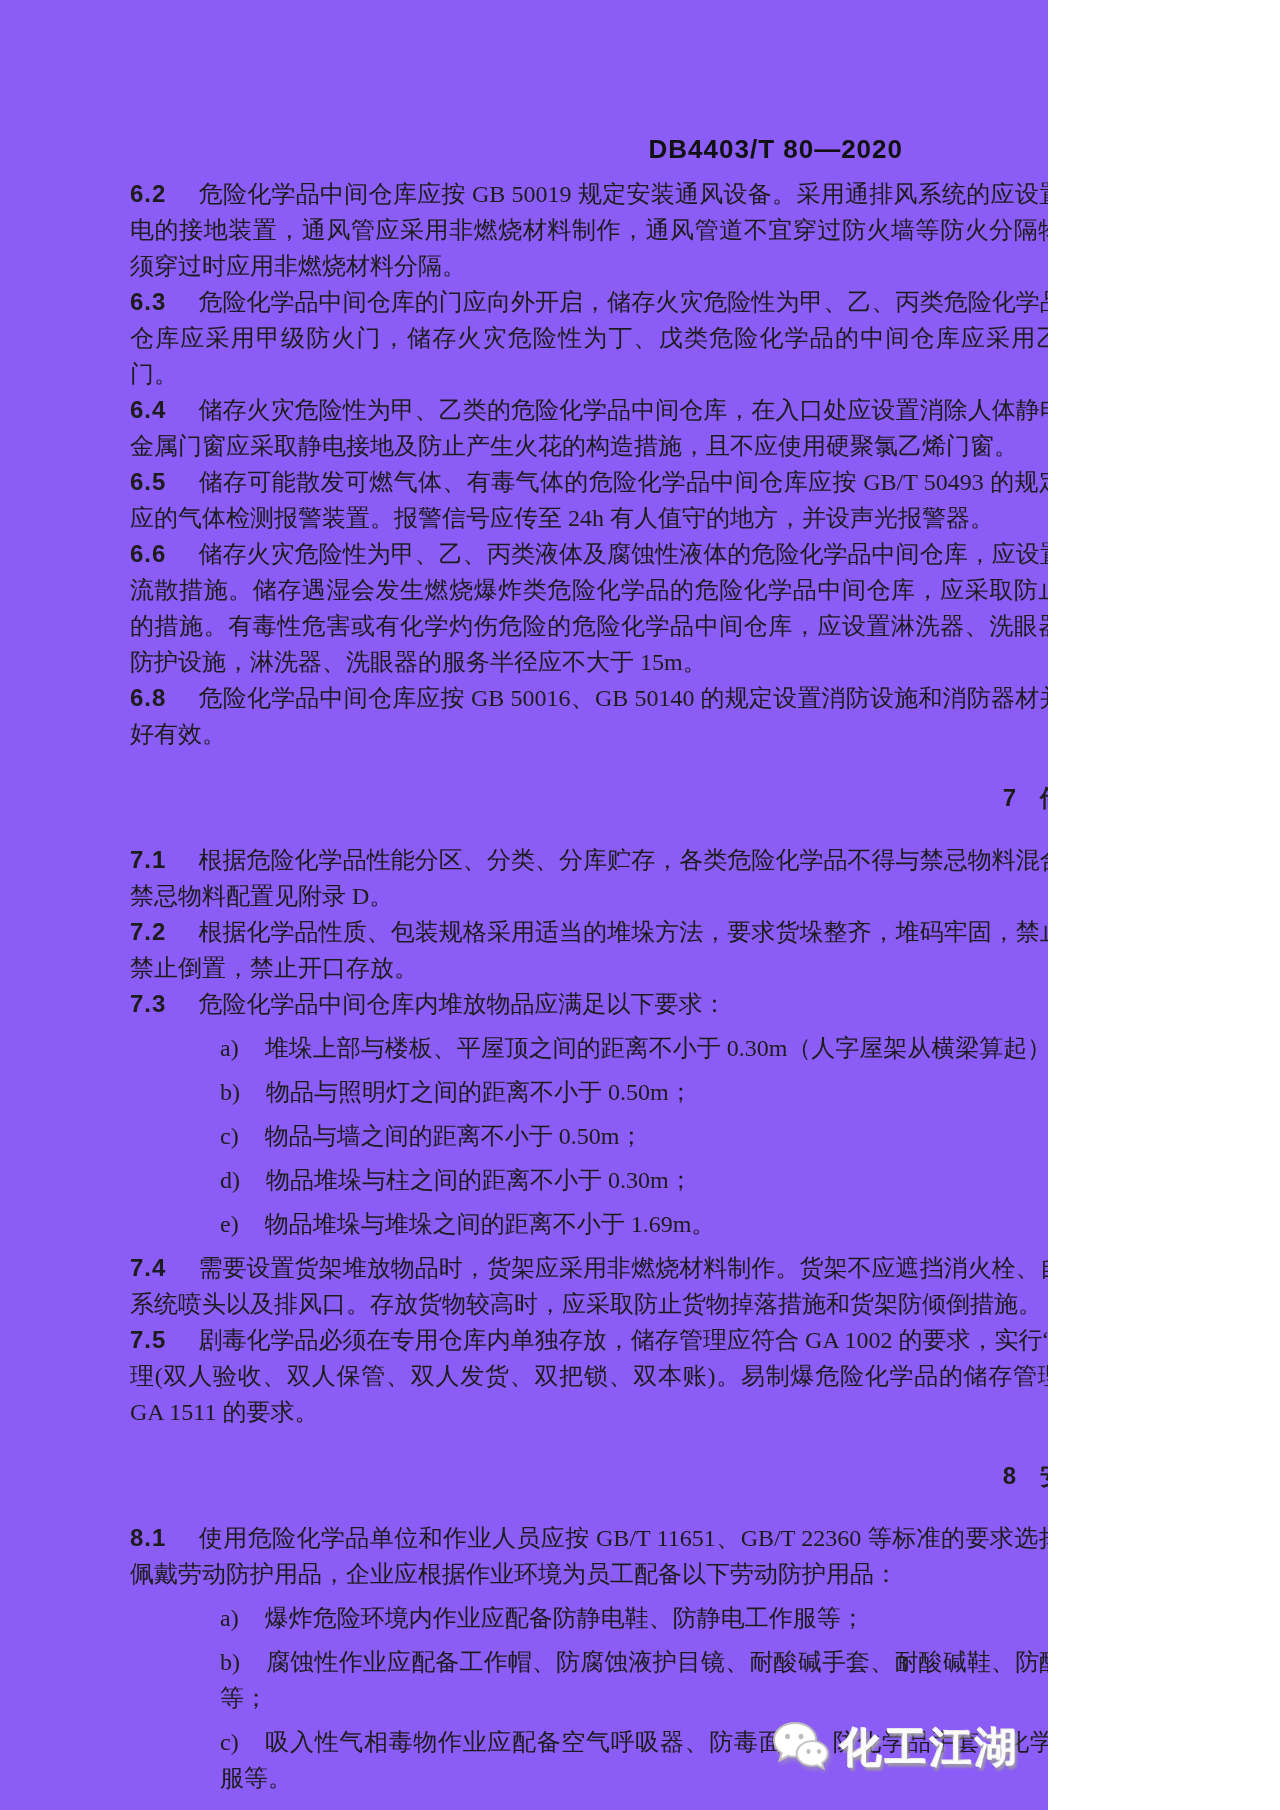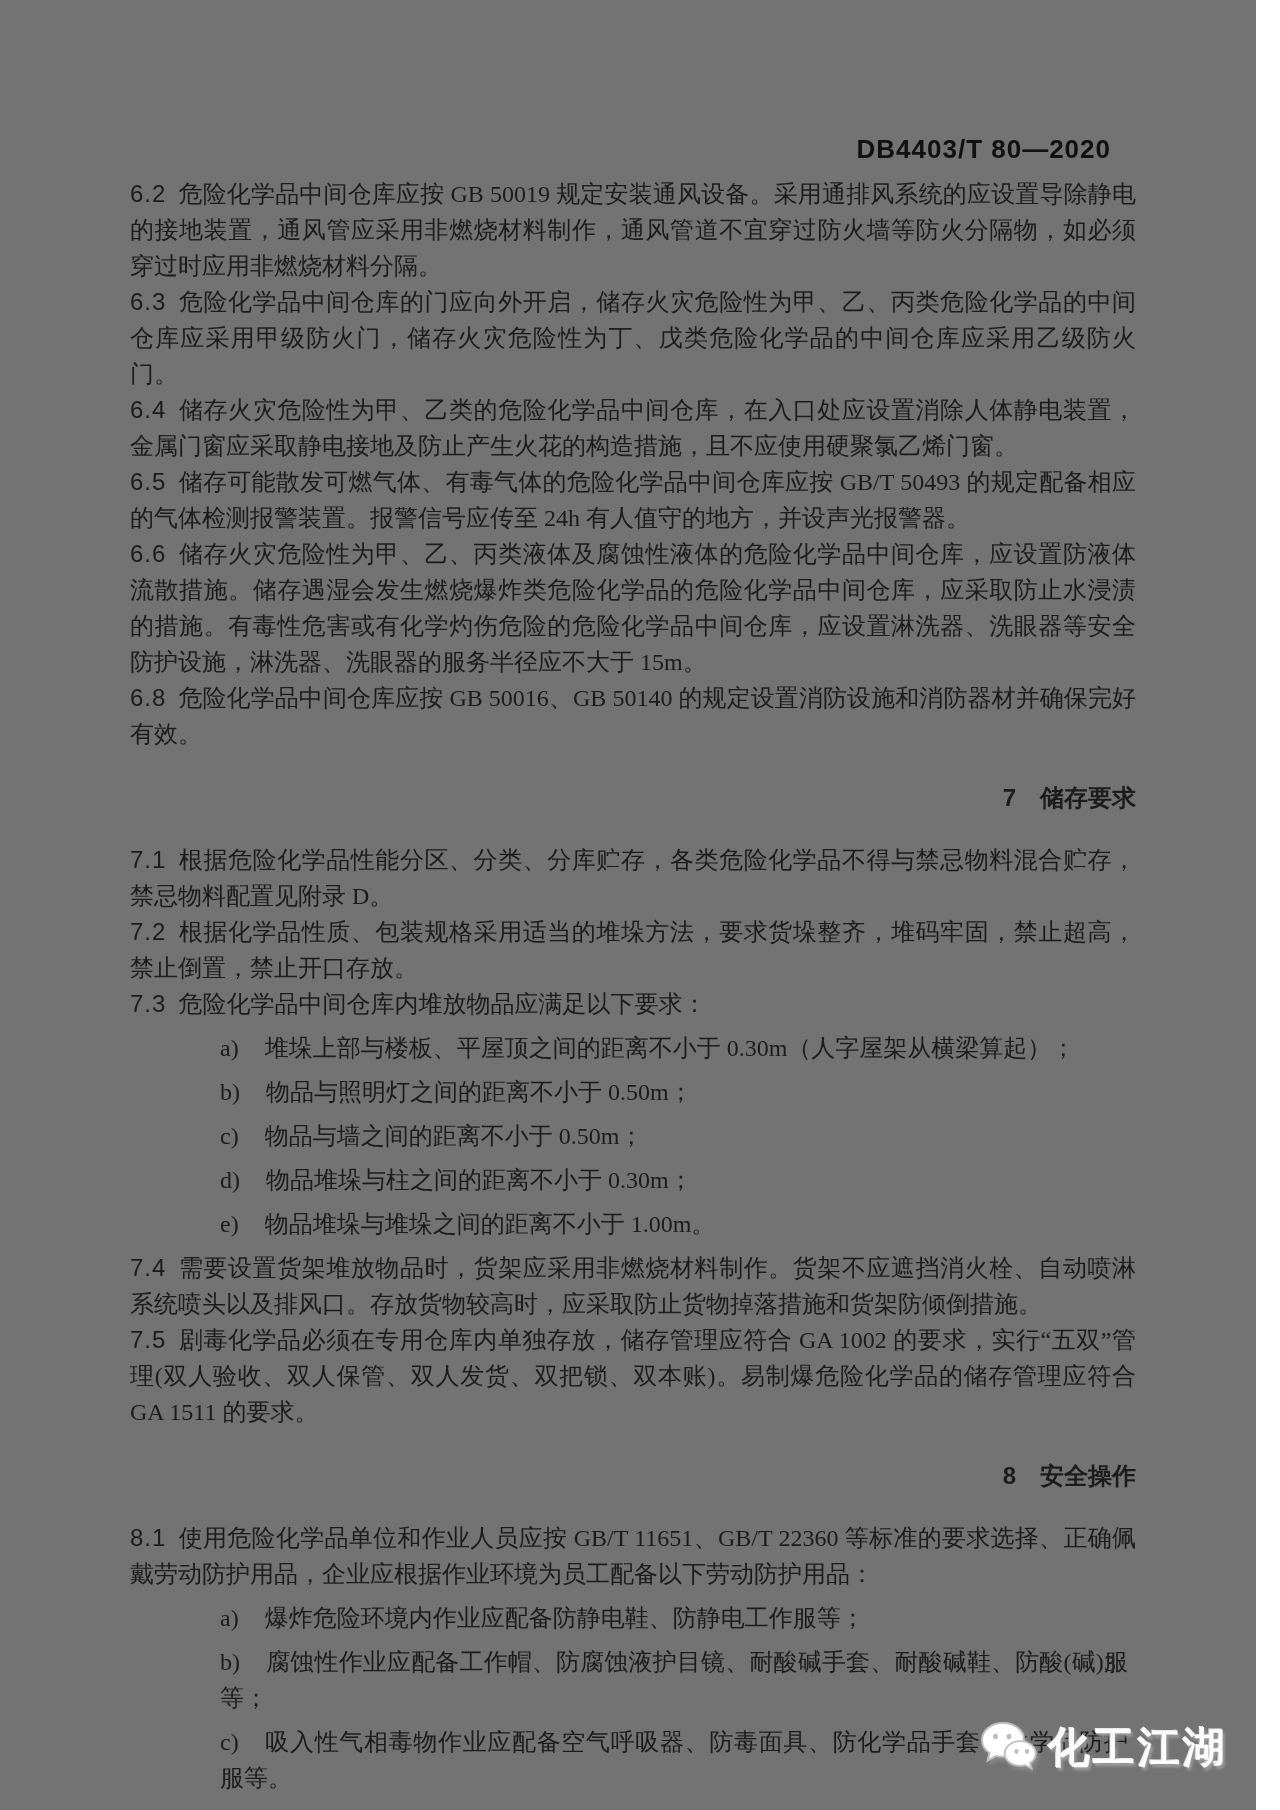--- a/index.html
+++ b/index.html
@@ -1,34 +1,34 @@
 <!DOCTYPE html>
 <html><head>
 <meta charset="utf-8">
 <style>
   html,body{margin:0;padding:0;background:#ffffff;}
   .page{
-    position:relative;width:1256px;height:1810px;overflow:hidden;
-    background:#737373;color:#1c1c1c;
+    position:relative;width:1048px;height:1810px;overflow:hidden;
+    background:#8b5cf6;color:#1c1c1c;
     font-family:"Liberation Serif","DejaVu Serif",serif;
   }
   .doc-number{
     position:absolute;top:134px;right:145px;
     font-family:"Liberation Sans","DejaVu Sans",sans-serif;
     font-weight:700;font-size:26px;letter-spacing:1px;color:#111;
   }
   .content{
     position:absolute;top:176px;left:130px;width:1006px;
     font-size:24px;line-height:36px;
     text-align:justify;text-justify:inter-ideograph;
   }
   .clause{margin:0;}
   .clause .num{
     font-family:"Liberation Sans","DejaVu Sans",sans-serif;
-    font-weight:400;letter-spacing:1px;margin-right:12px;white-space:nowrap;
+    font-weight:700;letter-spacing:1px;margin-right:32px;white-space:nowrap;
   }
   .sec-heading{
     font-family:"Liberation Sans","DejaVu Sans",sans-serif;
     font-weight:700;font-size:24px;line-height:36px;
     margin:28px 0 26px 0;text-align:right;
   }
   .sec-heading .num{margin-right:24px;}
   .list-item{margin:8px;padding-left:82px;}
   .list-item .marker{margin-right:26px;white-space:nowrap;}
   .page-number{
@@ -61,21 +61,21 @@
       <p class="clause"><span class="num">6.6</span><span>储存火灾危险性为甲、乙、丙类液体及腐蚀性液体的危险化学品中间仓库，应设置防液体流散措施。储存遇湿会发生燃烧爆炸类危险化学品的危险化学品中间仓库，应采取防止水浸渍的措施。有毒性危害或有化学灼伤危险的危险化学品中间仓库，应设置淋洗器、洗眼器等安全防护设施，淋洗器、洗眼器的服务半径应不大于 15m。</span></p>
       <p class="clause"><span class="num">6.8</span><span>危险化学品中间仓库应按 GB 50016、GB 50140 的规定设置消防设施和消防器材并确保完好有效。</span></p>
       <p class="sec-heading"><span class="num">7</span><span>储存要求</span></p>
       <p class="clause"><span class="num">7.1</span><span>根据危险化学品性能分区、分类、分库贮存，各类危险化学品不得与禁忌物料混合贮存，禁忌物料配置见附录 D。</span></p>
       <p class="clause"><span class="num">7.2</span><span>根据化学品性质、包装规格采用适当的堆垛方法，要求货垛整齐，堆码牢固，禁止超高，禁止倒置，禁止开口存放。</span></p>
       <p class="clause"><span class="num">7.3</span><span>危险化学品中间仓库内堆放物品应满足以下要求：</span></p>
       <p class="list-item"><span class="marker">a)</span><span>堆垛上部与楼板、平屋顶之间的距离不小于 0.30m（人字屋架从横梁算起）；</span></p>
       <p class="list-item"><span class="marker">b)</span><span>物品与照明灯之间的距离不小于 0.50m；</span></p>
       <p class="list-item"><span class="marker">c)</span><span>物品与墙之间的距离不小于 0.50m；</span></p>
       <p class="list-item"><span class="marker">d)</span><span>物品堆垛与柱之间的距离不小于 0.30m；</span></p>
-      <p class="list-item"><span class="marker">e)</span><span>物品堆垛与堆垛之间的距离不小于 1.00m。</span></p>
+      <p class="list-item"><span class="marker">e)</span><span>物品堆垛与堆垛之间的距离不小于 1.69m。</span></p>
       <p class="clause"><span class="num">7.4</span><span>需要设置货架堆放物品时，货架应采用非燃烧材料制作。货架不应遮挡消火栓、自动喷淋系统喷头以及排风口。存放货物较高时，应采取防止货物掉落措施和货架防倾倒措施。</span></p>
       <p class="clause"><span class="num">7.5</span><span>剧毒化学品必须在专用仓库内单独存放，储存管理应符合 GA 1002 的要求，实行“五双”管理(双人验收、双人保管、双人发货、双把锁、双本账)。易制爆危险化学品的储存管理应符合 GA 1511 的要求。</span></p>
       <p class="sec-heading"><span class="num">8</span><span>安全操作</span></p>
       <p class="clause"><span class="num">8.1</span><span>使用危险化学品单位和作业人员应按 GB/T 11651、GB/T 22360 等标准的要求选择、正确佩戴劳动防护用品，企业应根据作业环境为员工配备以下劳动防护用品：</span></p>
       <p class="list-item"><span class="marker">a)</span><span>爆炸危险环境内作业应配备防静电鞋、防静电工作服等；</span></p>
       <p class="list-item"><span class="marker">b)</span><span>腐蚀性作业应配备工作帽、防腐蚀液护目镜、耐酸碱手套、耐酸碱鞋、防酸(碱)服等；</span></p>
       <p class="list-item"><span class="marker">c)</span><span>吸入性气相毒物作业应配备空气呼吸器、防毒面具、防化学品手套、化学品防护服等。</span></p>
     </main>
 
   <div class="page-number">3</div>

